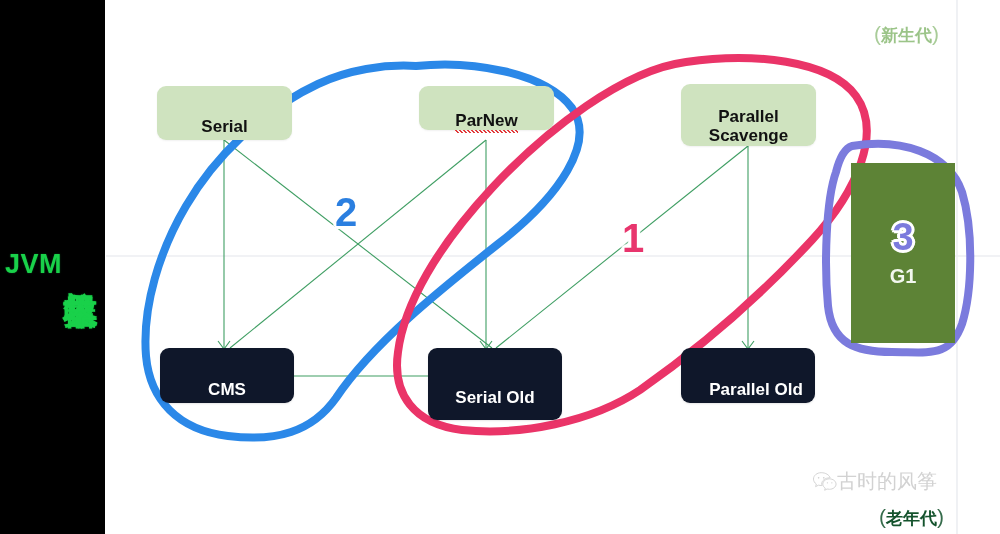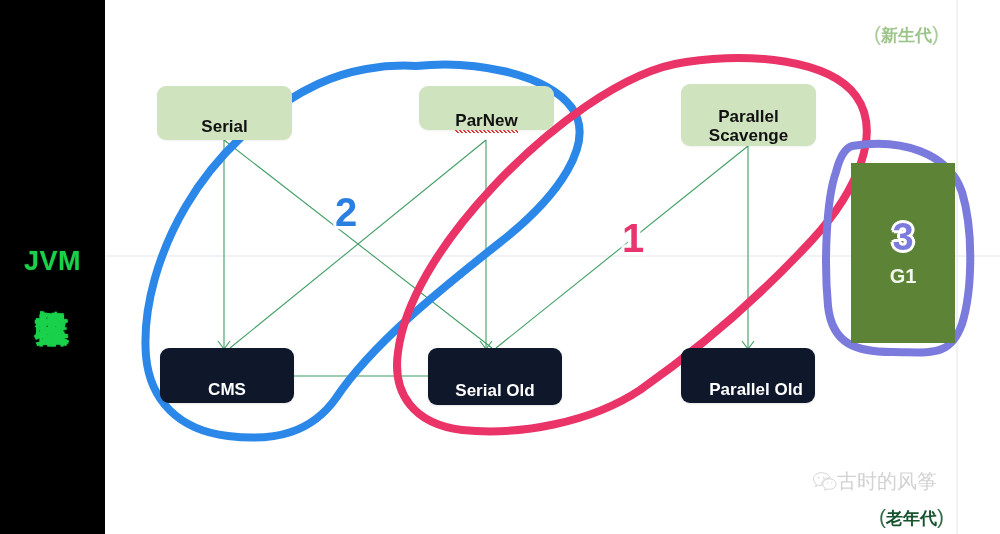--- a/index.html
+++ b/index.html
@@ -4,21 +4,21 @@
 <title>JVM GC Diagram</title>
 <style>
   html,body{margin:0;padding:0;background:#ffffff;}
   body{width:1000px;height:534px;overflow:hidden;
        font-family:"Liberation Sans","DejaVu Sans",sans-serif;}
 
   #stage{position:relative;width:1000px;height:534px;overflow:hidden;background:#ffffff;}
 
   
   #sidebar{position:absolute;left:0;top:0;width:105px;height:534px;background:#000000;
-           display:flex;flex-direction:column;align-items:center;justify-content:center;}
+           display:flex;flex-direction:row;align-items:center;justify-content:center;}
   #sidebar .sb-line{color:#19d14a;font-weight:bold;text-align:center;line-height:1.12;
            text-shadow:0 0 2px rgba(25,209,74,.35);}
   #sidebar .sb-en{font-size:27px;letter-spacing:.5px;margin-bottom:6px;}
   #sidebar .sb-cn{font-size:34px;letter-spacing:1px;}
 
   
   #canvas{position:absolute;left:105px;top:0;width:895px;height:534px;background:#ffffff;}
   #vec{position:absolute;left:0;top:0;width:1000px;height:534px;pointer-events:none;}
 
   
@@ -139,21 +139,21 @@
     <span class="lbl">
       <span>Parallel</span><br>
       <span>Scavenge</span>
     </span>
   </div>
 
   <div class="node old" style="left:160px;top:348px;width:134px;height:55px;">
     <span class="lbl">CMS</span>
   </div>
 
-  <div class="node old" style="left:428px;top:348px;width:134px;height:57px;">
+  <div class="node old" style="left:428px;top:348px;width:134px;height:72px;">
     <span class="lbl">Serial Old</span>
   </div>
 
   <div class="node old" style="left:681px;top:348px;width:134px;height:55px;padding-left:16px;">
     <span class="lbl">Parallel Old</span>
   </div>
 
   <div class="node g1" style="left:851px;top:163px;width:104px;height:180px;">
     <span id="g1-num">3</span>
     <span id="g1-label">G1</span>

